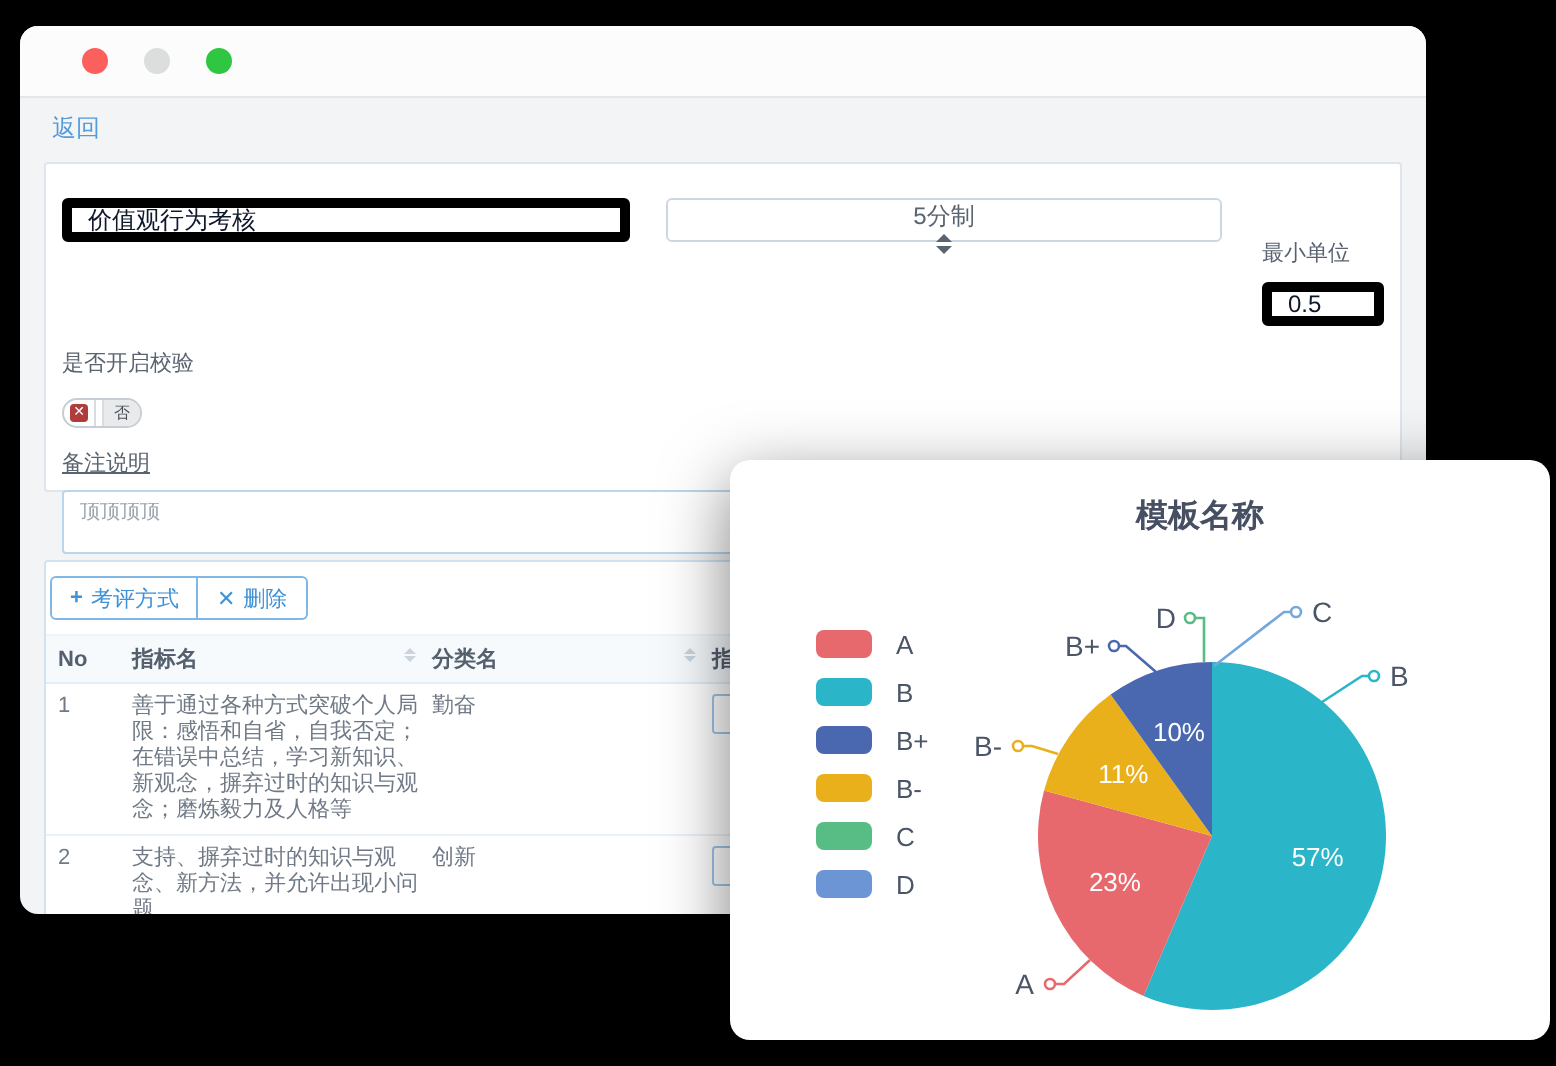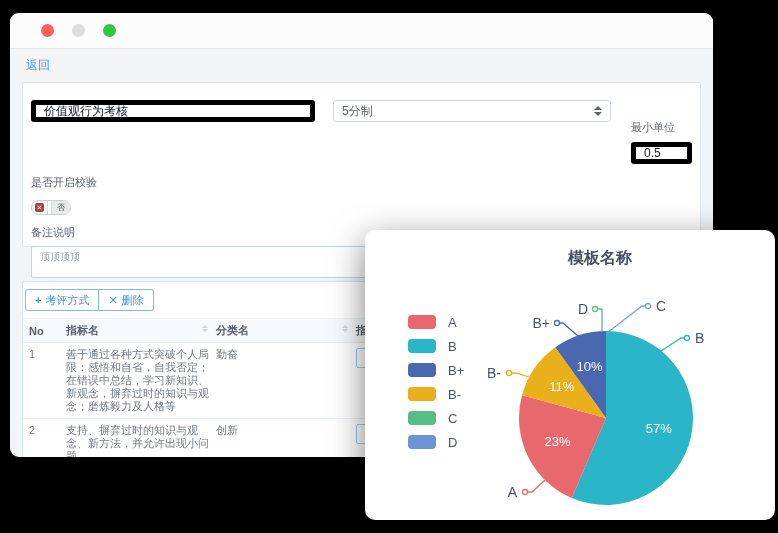--- a/index.html
+++ b/index.html
@@ -22,36 +22,36 @@
   .form-panel{height:165px;padding:17px 8px 0 8px;}
   .frow{display:flex;}
   .field{display:flex;flex-direction:column;}
   .field label, .flabel{font-size:11px;color:#5a6470;margin-bottom:7px;}
   .f1{width:284px;margin-right:18px;}
   .f2{width:278px;margin-right:20px;}
   .f3{flex:1;margin-top:20px;}
   .tin{height:22px;border:5px solid #000000;border-radius:3px;font-size:12px;color:#0f172a;
        padding:0 8px;background:#fff;width:100%;outline:none;}
   .select{height:22px;border:1px solid #ccd7e2;border-radius:3px;font-size:12px;color:#5a6470;
-          padding:0 8px;background:#fff;display:flex;align-items:center;justify-content:space-between;cursor:pointer;}
+          padding:0 8px;background:#fff;display:flex;align-items:center;justify-content:space-between;cursor:pointer;flex-direction:column;}
   .updown{display:flex;flex-direction:column;align-items:center;row-gap:2px;}
   .updown i{display:block;width:0;height:0;border-left:4px solid transparent;border-right:4px solid transparent;}
   .updown i.up{border-bottom:4px solid #5a6470;}
   .updown i.down{border-top:4px solid #5a6470;}
 
   .vlabel{margin:11px 0 6px 0;}
   .toggle{display:inline-flex;align-items:center;height:15px;border:1px solid #c6cdd4;border-radius:8px;
           background:#fff;overflow:hidden;cursor:pointer;width:40px;}
   .tx{width:15px;display:flex;align-items:center;justify-content:center;height:100%;}
   .tx b{width:9px;height:9px;background:#b13c3c;border-radius:2px;color:#fff;font-size:7px;line-height:9px;
         text-align:center;font-weight:bold;display:block;}
   .thandle{width:5px;height:100%;background:#fff;border-left:1px solid #d9dde1;border-right:1px solid #d9dde1;}
   .tlabel{flex:1;background:#e9eaec;height:100%;font-size:8px;color:#4a5057;display:flex;
           align-items:center;justify-content:center;}
-  .rlabel{margin:10px 0 6px 0;}
+  .rlabel{margin:10px 0 6px 0;text-decoration:underline;}
   .tarea{width:100%;height:32px;border:1px solid #b9d6ec;border-radius:2px;resize:none;outline:none;
          font-size:10px;color:#98a2ad;padding:3px 8px;}
 
   .table-panel{margin-top:34px;border-color:#cfe3f2;height:200px;padding:7px 0 0 0;}
   .btn-group{display:inline-flex;margin-left:2px;}
   .btn{background:#fff;border:1px solid #7fb8e6;color:#3f92d6;font-size:11px;height:22px;
        padding:0 9px;display:inline-flex;align-items:center;gap:4px;cursor:pointer;}
   .btn:first-child{border-radius:3px 0 0 3px;}
   .btn:last-child{border-radius:0 3px 3px 0;border-left:none;}
   .bic{font-size:11px;font-weight:bold;}

